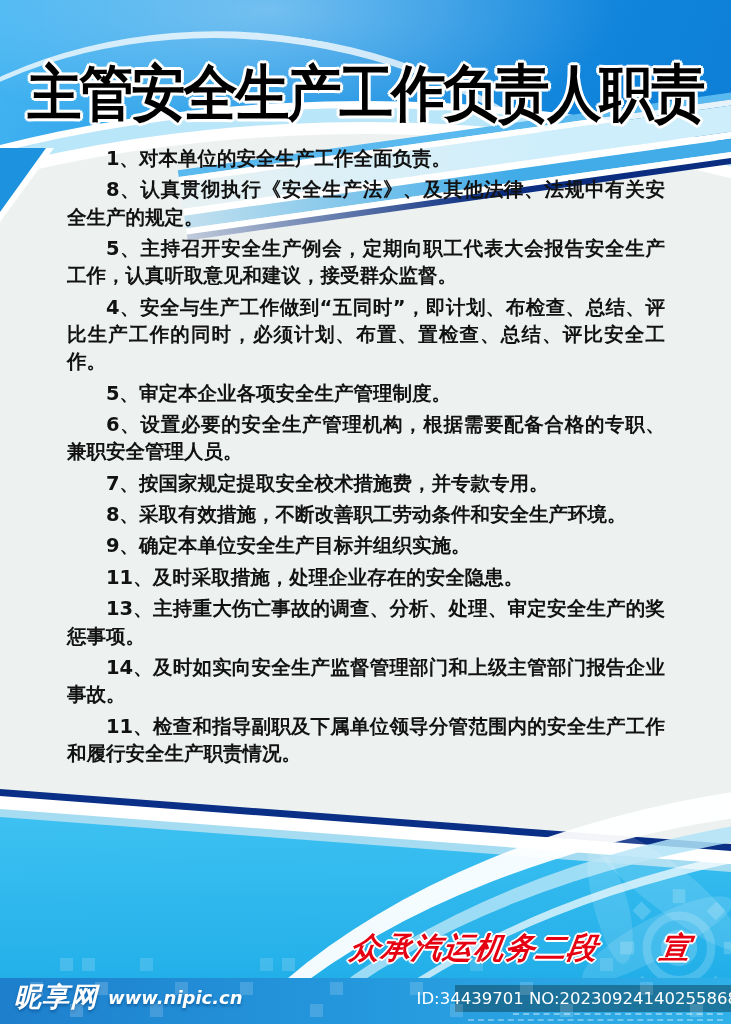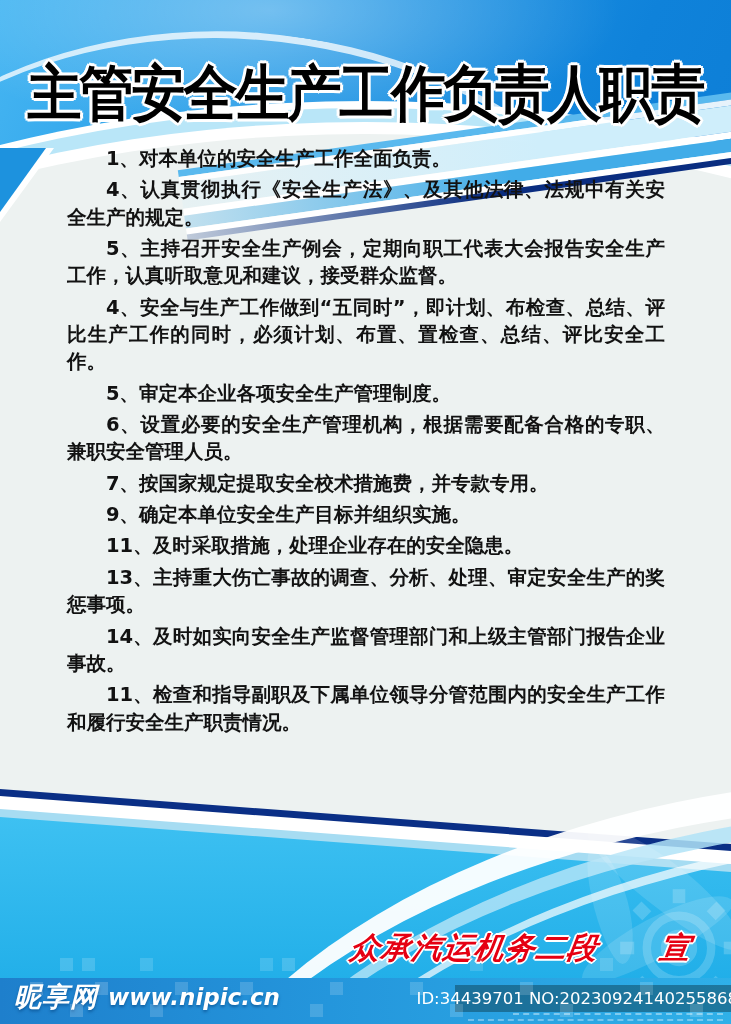--- a/index.html
+++ b/index.html
@@ -82,21 +82,21 @@
       30px 34px 0 rgba(255,255,255,.18), 95px 34px 0 rgba(255,255,255,.18),
       175px 34px 0 rgba(255,255,255,.16), 240px 34px 0 rgba(255,255,255,.16),
       330px 34px 0 rgba(255,255,255,.16), 410px 34px 0 rgba(255,255,255,.16),
       520px 34px 0 rgba(255,255,255,.16), 640px 34px 0 rgba(255,255,255,.16),
       70px 56px 0 rgba(255,255,255,.18), 150px 56px 0 rgba(255,255,255,.16),
       310px 56px 0 rgba(255,255,255,.16), 450px 56px 0 rgba(255,255,255,.16),
       560px 56px 0 rgba(255,255,255,.16), 690px 56px 0 rgba(255,255,255,.16);}
   .site{position:absolute;left:14px;top:0;height:38px;display:flex;align-items:center;gap:10px;color:#fff;}
   .site-name{font-size:27px;font-weight:800;font-style:italic;letter-spacing:1px;
     text-shadow:0 2px 3px rgba(0,60,120,.55);}
-  .site-url{font-size:23px;font-weight:700;font-style:italic;
+  .site-url{font-size:18px;font-weight:700;font-style:italic;
     text-shadow:0 2px 3px rgba(0,60,120,.55);}
   .idbar{position:absolute;right:0;top:7px;width:276px;height:27px;
     background:rgba(16,72,96,.55);display:flex;align-items:center;justify-content:center;
     color:#fff;font-size:16.5px;white-space:nowrap;}
   .dash-a{position:absolute;right:8px;bottom:9px;width:210px;border-top:2px dashed rgba(255,255,255,.4);}
   .dash-b{position:absolute;right:8px;bottom:3px;width:255px;border-top:2px dashed rgba(255,255,255,.35);}
 </style>
 </head>
 <body>
 
@@ -118,26 +118,27 @@
         <div class="sb sbg3"></div>
       <div class="sb sb3"></div>
     </div>
     <div class="wedge-w"></div>
     <div class="wedge-b"></div>
     <h1 class="title">主管安全生产工作负责人职责</h1>
   </div>
 
   <div class="duties">
     <p>1、对本单位的安全生产工作全面负责。</p>
-    <p>4、认真贯彻执行《安全生产法》、及其他法律、法规中有关安全生产的规定。</p>
+    <p>8、认真贯彻执行《安全生产法》、及其他法律、法规中有关安全生产的规定。</p>
     <p>5、主持召开安全生产例会，定期向职工代表大会报告安全生产工作，认真听取意见和建议，接受群众监督。</p>
     <p>4、安全与生产工作做到“五同时”，即计划、布检查、总结、评比生产工作的同时，必须计划、布置、置检查、总结、评比安全工作。</p>
     <p>5、审定本企业各项安全生产管理制度。</p>
     <p>6、设置必要的安全生产管理机构，根据需要配备合格的专职、兼职安全管理人员。</p>
     <p>7、按国家规定提取安全校术措施费，并专款专用。</p>
+    <p>8、采取有效措施，不断改善职工劳动条件和安全生产环境。</p>
     <p>9、确定本单位安全生产目标并组织实施。</p>
     <p>11、及时采取措施，处理企业存在的安全隐患。</p>
     <p>13、主持重大伤亡事故的调查、分析、处理、审定安全生产的奖惩事项。</p>
     <p>14、及时如实向安全生产监督管理部门和上级主管部门报告企业事故。</p>
     <p>11、检查和指导副职及下属单位领导分管范围内的安全生产工作和履行安全生产职责情况。</p>
   </div>
 
   <div class="bottom">
     <div class="bl bl-navy"></div>
     <div class="bl bl-white"></div>

